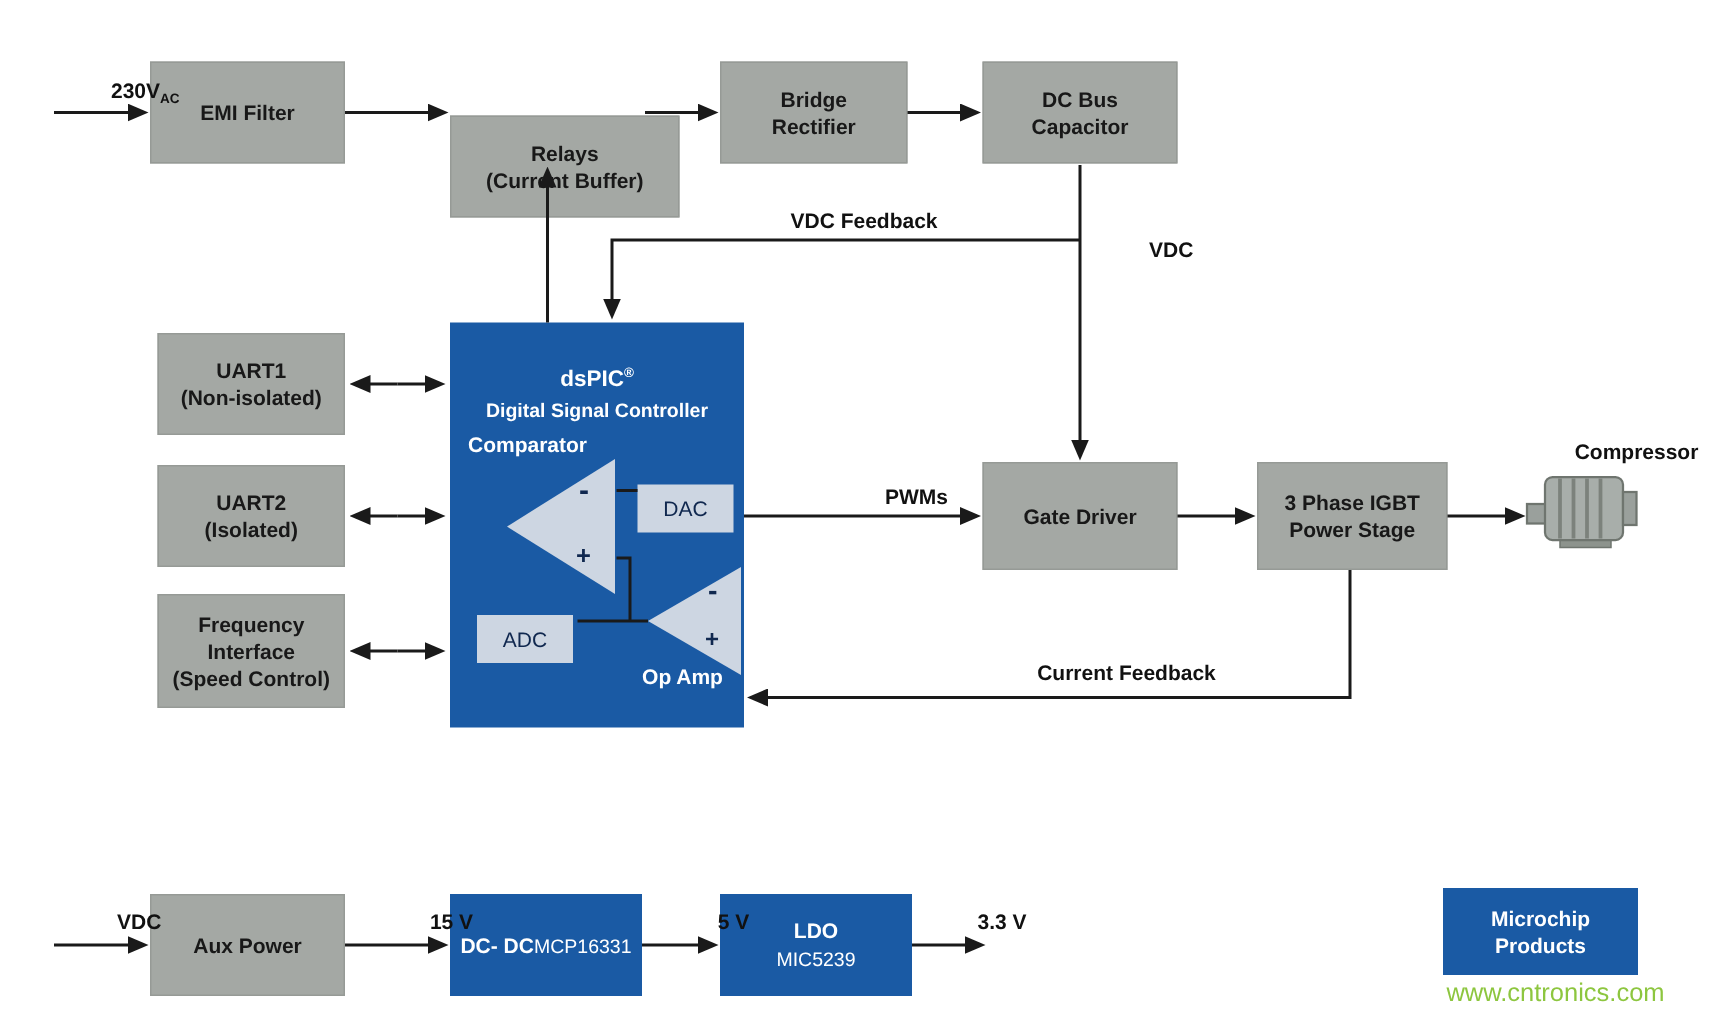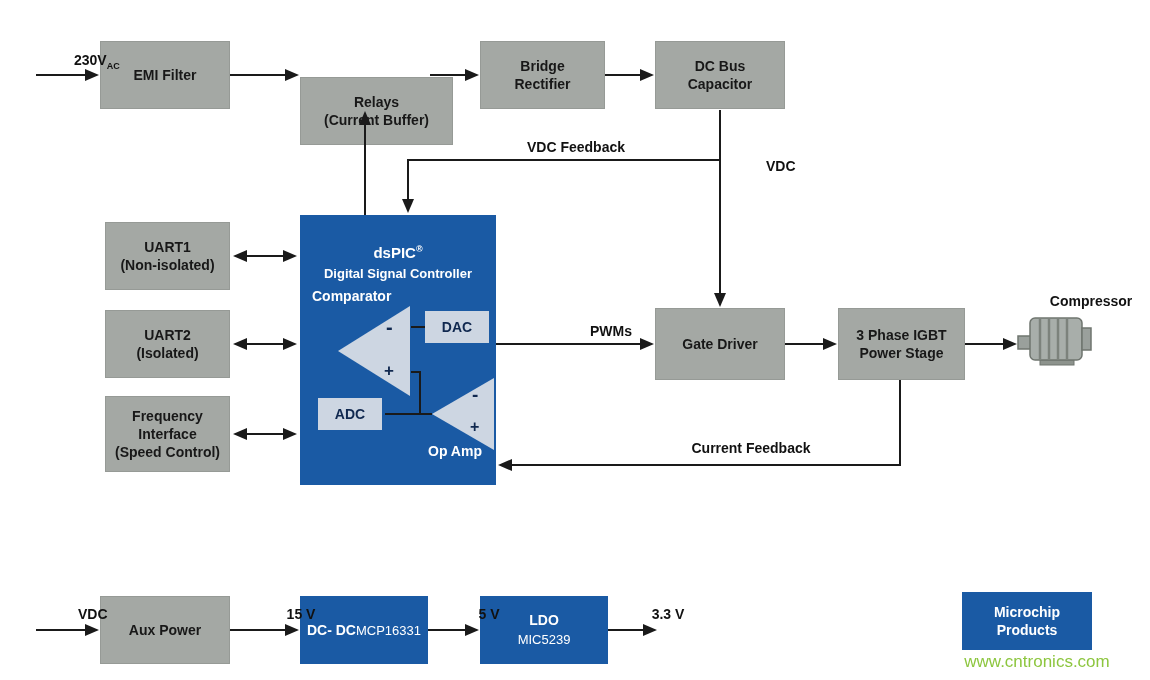--- a/index.html
+++ b/index.html
@@ -7,21 +7,21 @@
   .canvas { position:relative; width:1150px; height:680px; background:#ffffff; overflow:hidden; }
 
   .box { position:absolute; display:flex; align-items:center; justify-content:center;
          text-align:center; font-weight:bold; font-size:14px; line-height:1.3;
          white-space:pre-line; z-index:1; }
   .gray { background:#a4a8a4; color:#181818; border:1px solid #969a96; }
   .blue { background:#1a5aa4; color:#ffffff; }
 
   .lightbox { position:absolute; background:#cdd6e2; color:#10284f;
               display:flex; align-items:center; justify-content:center;
-              font-weight:bold; font-size:14px; z-index:3; }
+              font-weight:normal; font-size:14px; z-index:3;margin-top:12px; }
 
   .tri { position:absolute; background:#cdd6e2; z-index:2;
          clip-path: polygon(100% 0, 100% 100%, 0 50%); }
 
   .sign { position:absolute; color:#10284f; font-weight:bold; z-index:4; line-height:1; }
 
   .lbl { position:absolute; font-weight:bold; font-size:14px; color:#111; z-index:4;
          white-space:nowrap;margin-left:36px; }
   .lbl.center { text-align:center; }
 

